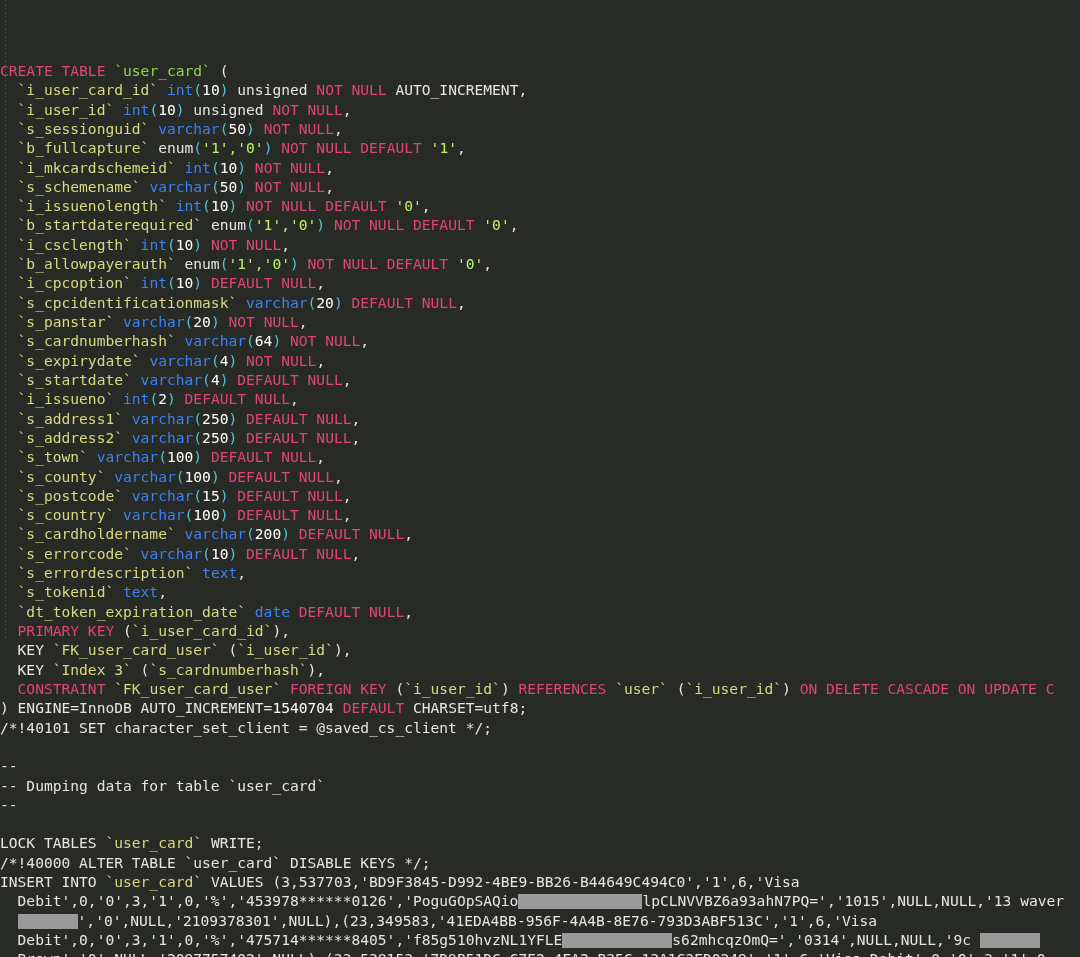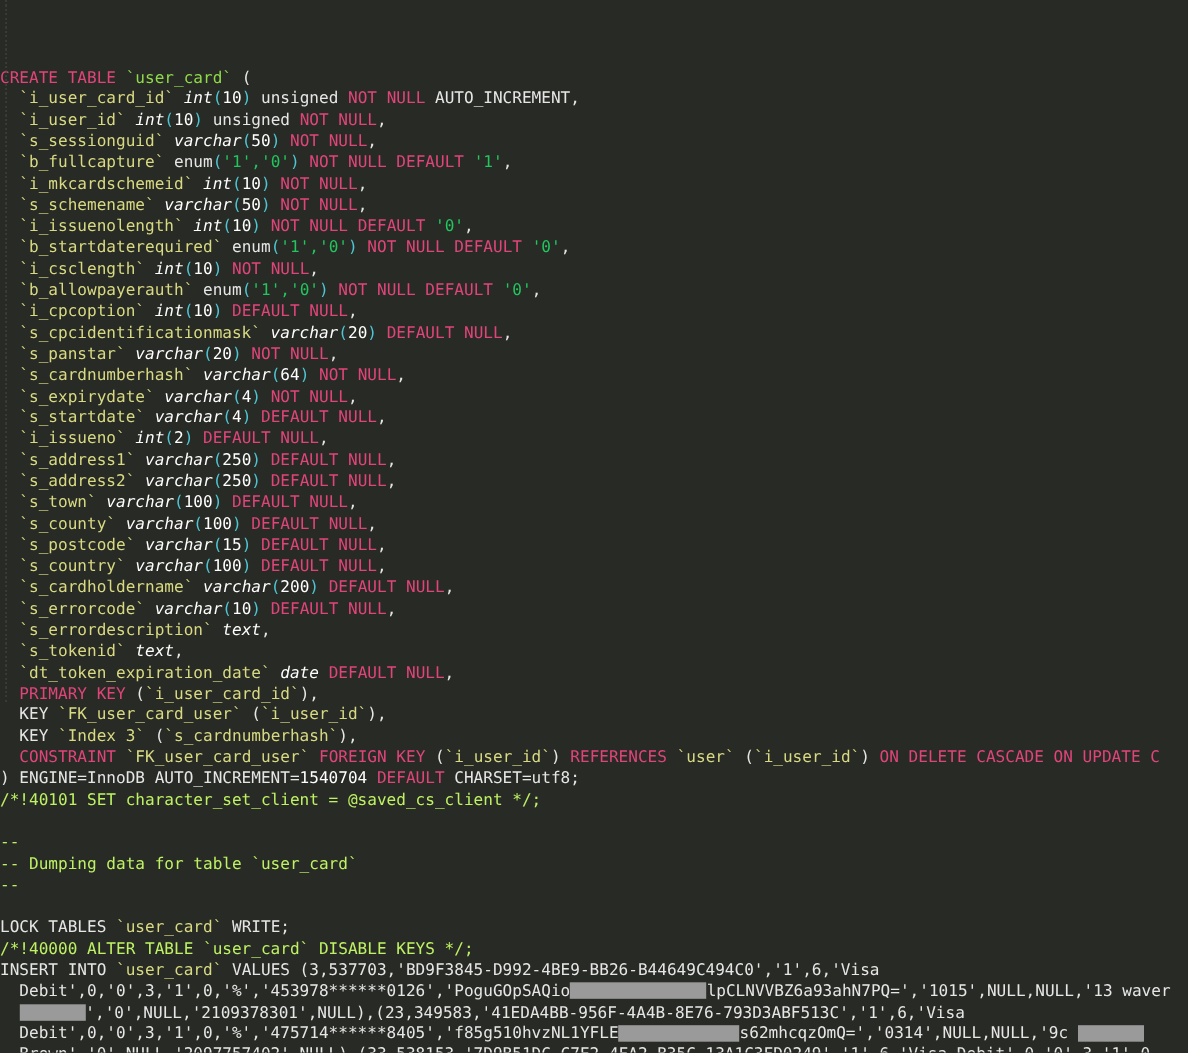--- a/index.html
+++ b/index.html
@@ -47,26 +47,26 @@
     display: block;
     white-space: pre;
     height: 19.32px;
     padding-left: 0px;
   }
 
   
   .kw   { color: #e0447b; }              
   .ident{ color: #d8d982; }              
   .tbl  { color: #8fd94a; }              
-  .type { color: #ffffff; font-style: italic; }  
+  .type { color: #3b82f6; }  
   .punc { color: #4ec5d4; }              
   .num  { color: #ffffff; }              
   .plain{ color: #e6e6e6; }              
-  .str  { color: #22c55e; }              
-  .cmt  { color: #bef264; }              
+  .str  { color: #bef264; }              
+  .cmt  { color: #e5e5e5; }              
 
   
   .redact {
     display: inline-block;
     background: #9a9a9a;
     vertical-align: -3px;
     height: 15px;
     border-radius: 0;
   }
 </style>

